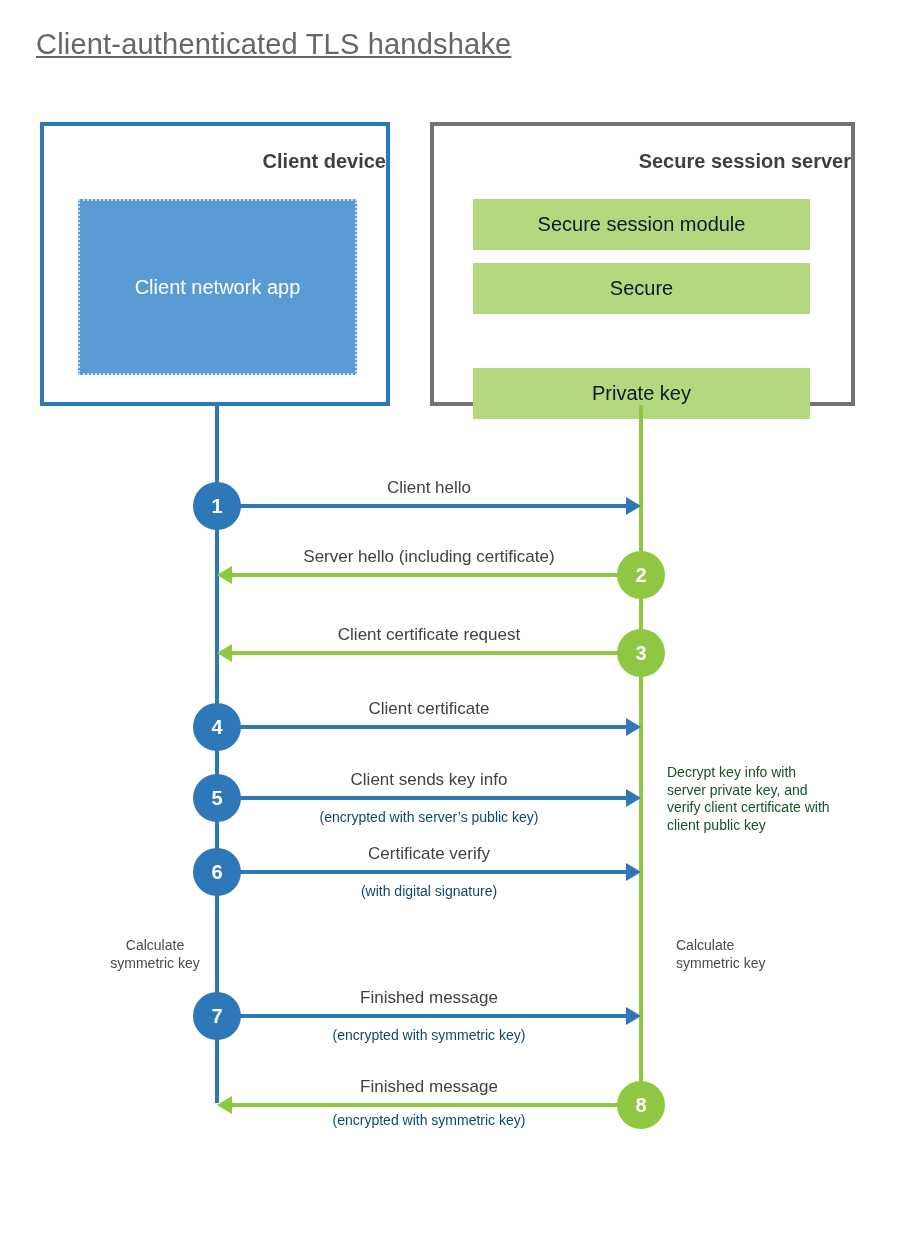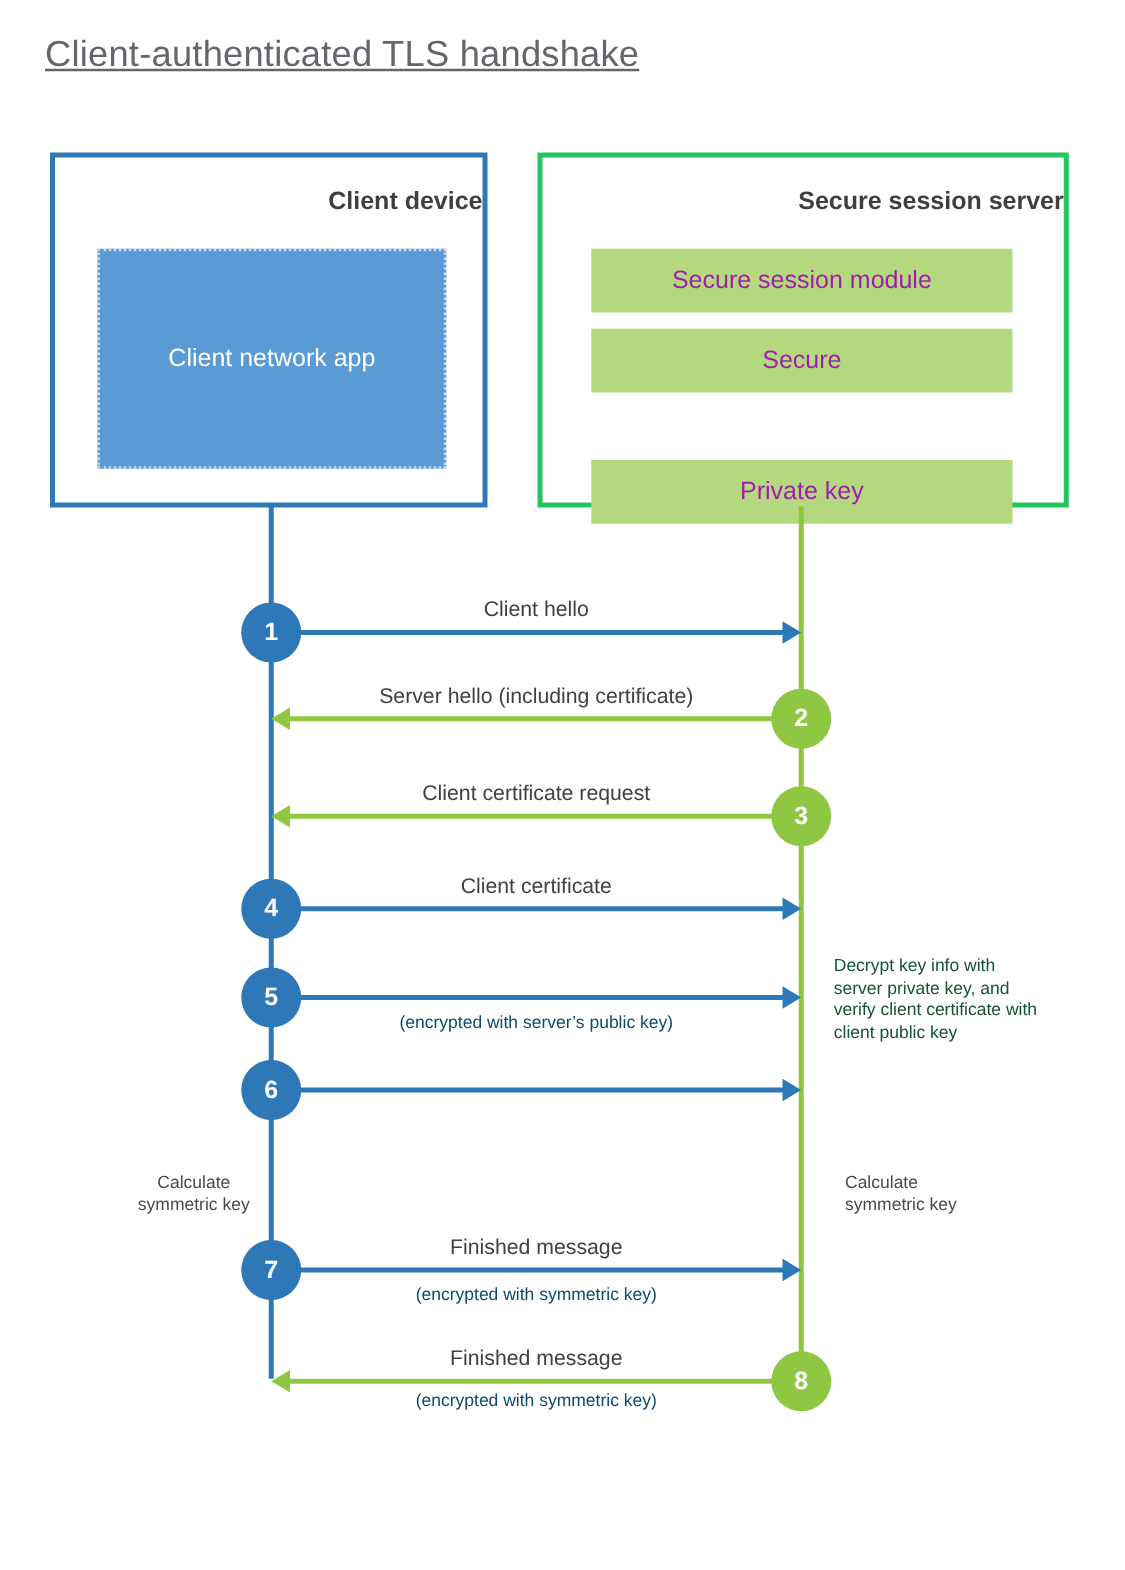--- a/index.html
+++ b/index.html
@@ -7,37 +7,37 @@
   .canvas { position:relative; width:900px; height:1256px; background:#ffffff; overflow:hidden; }
 
   .page-title {
     position:absolute; left:36px; top:28px;
     font-size:29px; font-weight:300; color:#63666a; letter-spacing:0.2px;text-decoration:underline;
   }
 
   
   .actor { position:absolute; top:122px; height:284px; background:#ffffff; }
   .actor-client { left:40px; width:350px; border:4px solid #2e78b8; }
-  .actor-server { left:430px; width:425px; border:4px solid #22c55e; }
+  .actor-server { left:430px; width:425px; border:4px solid #737373; }
   .actor-title {
     margin-top:24px; text-align:right;
     font-size:20px; font-weight:bold; color:#3f3f3f;
   }
   .client-app {
     position:absolute; left:34px; top:73px; width:279px; height:176px;
     background:#5b9bd5; border:2px dotted #c6dbef;
     display:flex; align-items:center; justify-content:center;
   }
   .client-app span {
     display:inline-block; width:175px; text-align:center;
     color:#ffffff; font-size:20px; line-height:1.45;
   }
   .server-bar {
     position:absolute; left:39px; width:337px; height:51px;
-    background:#b4d87e; color:#a21caf; font-size:20px;
+    background:#b4d87e; color:#0f172a; font-size:20px;
     text-align:center; line-height:51px;
   }
   .bar-1 { top:73px; } .bar-2 { top:137px; } .bar-3 { top:197px;margin-top:45px; }
 
   
   .lifeline { position:absolute; width:4px; }
   .lifeline-client { left:215px; top:405px; height:698px; background:#2e78b8; }
   .lifeline-server { left:639px; top:405px; height:700px; background:#8fc742; }
 
   
@@ -112,28 +112,31 @@
   <div class="msg-label" style="top:625px">Client certificate request</div>
   <div class="hline hline-green" style="top:651px"></div>
   <div class="head head-left" style="top:644px"></div>
   <div class="num-circle circle-green" style="top:629px">3</div>
 
   <div class="msg-label" style="top:699px">Client certificate</div>
   <div class="hline hline-blue" style="top:725px"></div>
   <div class="head head-right" style="top:718px"></div>
   <div class="num-circle circle-blue" style="top:703px">4</div>
 
+  <div class="msg-label" style="top:770px">Client sends key info</div>
   <div class="hline hline-blue" style="top:796px"></div>
   <div class="head head-right" style="top:789px"></div>
   <div class="num-circle circle-blue" style="top:774px">5</div>
   <div class="msg-sub" style="top:809px">(encrypted with server’s public key)</div>
 
+  <div class="msg-label" style="top:844px">Certificate verify</div>
   <div class="hline hline-blue" style="top:870px"></div>
   <div class="head head-right" style="top:863px"></div>
   <div class="num-circle circle-blue" style="top:848px">6</div>
+  <div class="msg-sub" style="top:883px">(with digital signature)</div>
 
   <div class="side-note">Decrypt key info with server private key, and verify client certificate with client public key</div>
   <div class="calc-note calc-left">Calculate symmetric key</div>
   <div class="calc-note calc-right">Calculate symmetric key</div>
 
   <div class="msg-label" style="top:988px">Finished message</div>
   <div class="hline hline-blue" style="top:1014px"></div>
   <div class="head head-right" style="top:1007px"></div>
   <div class="num-circle circle-blue" style="top:992px">7</div>
   <div class="msg-sub" style="top:1027px">(encrypted with symmetric key)</div>

